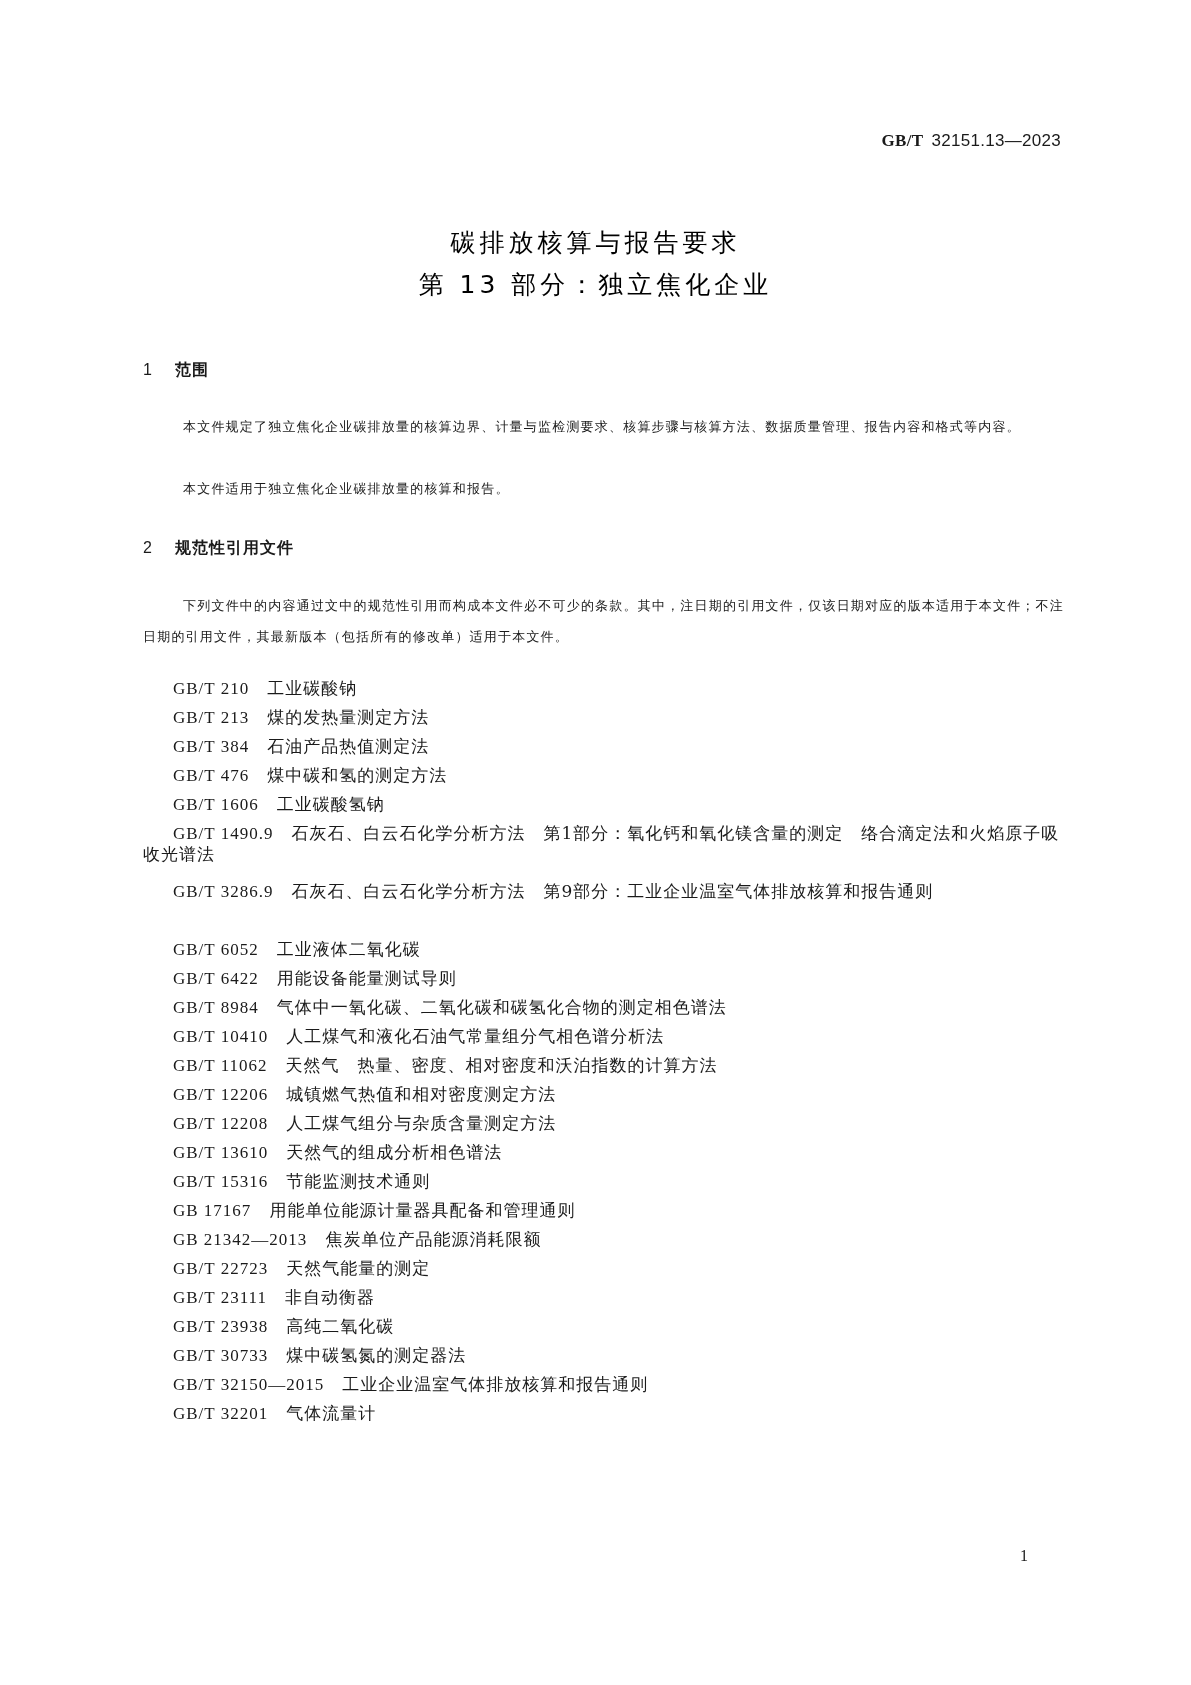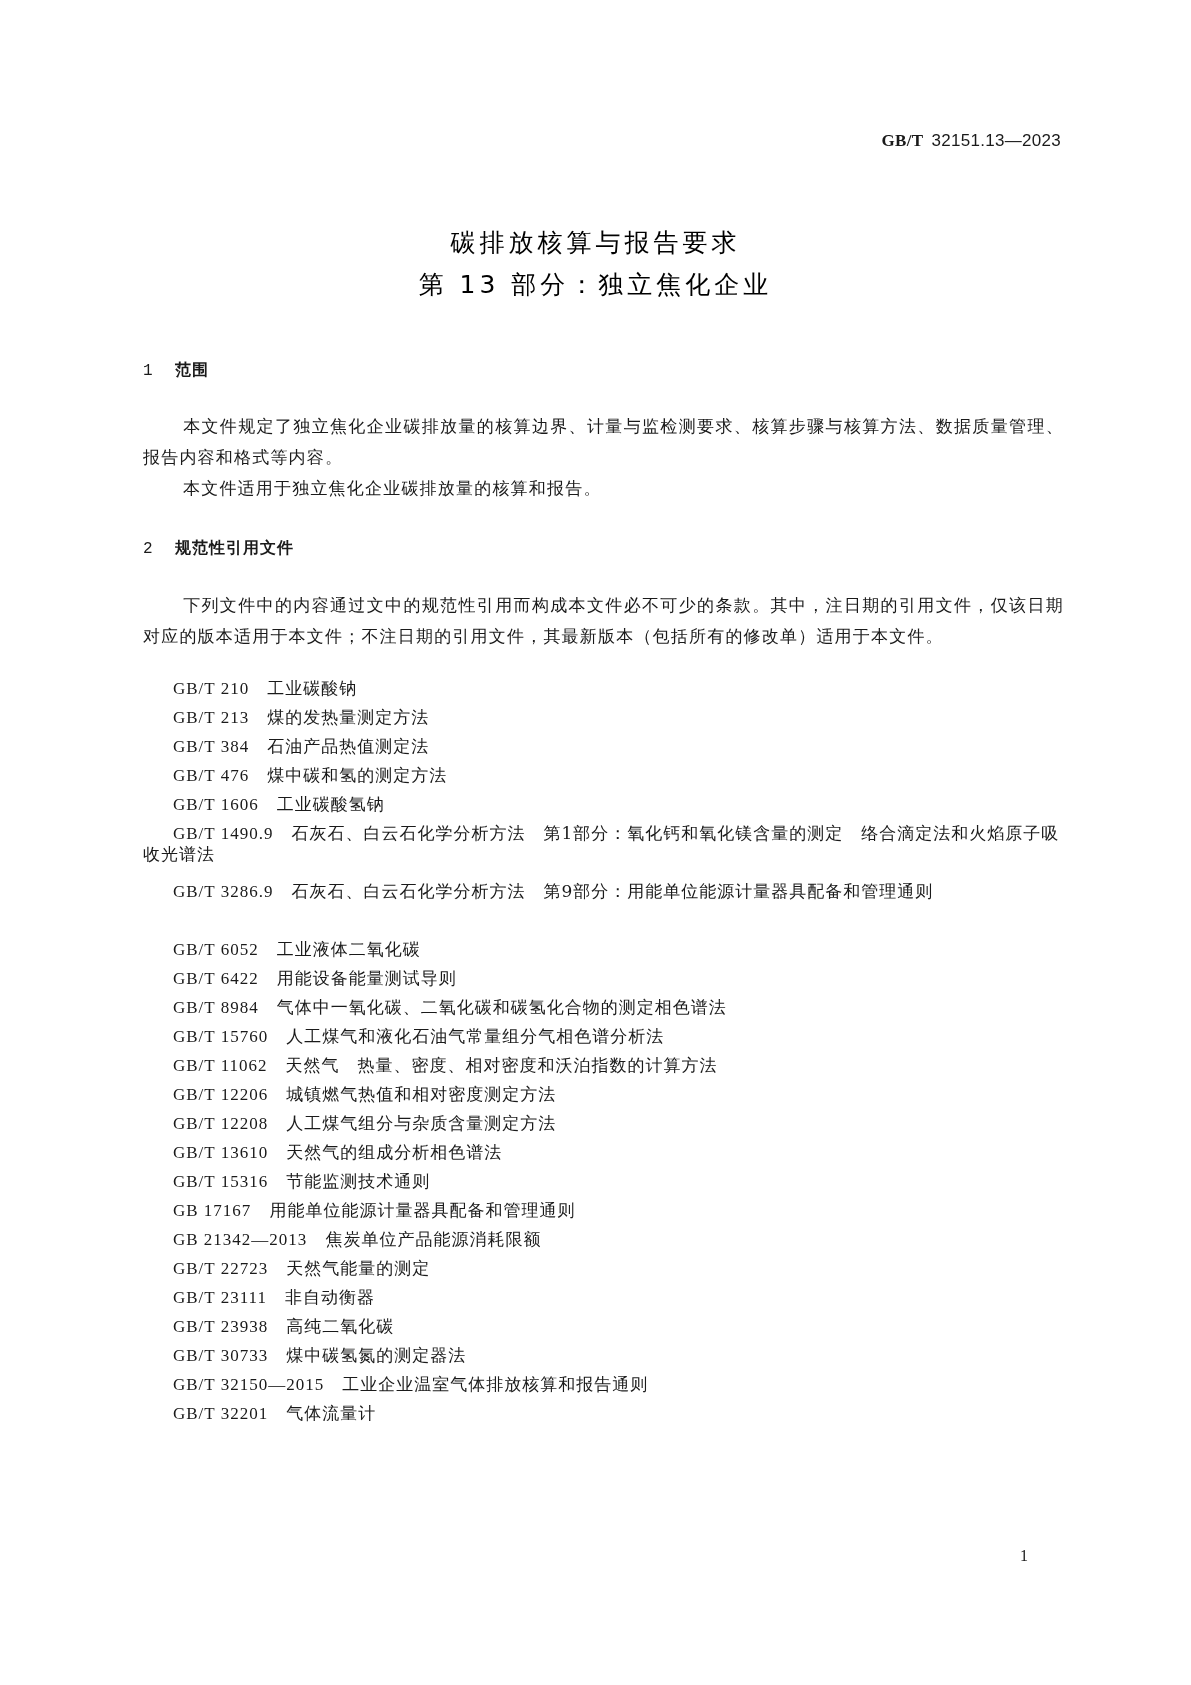--- a/index.html
+++ b/index.html
@@ -16,27 +16,27 @@
     .std-code b { font-family: "Liberation Serif", "DejaVu Serif", serif; font-weight: bold; margin-right: 8px; }
     .title {
       position: absolute; left: 0; width: 100%; text-align: center;
       font-family: "DejaVu Sans", "Liberation Sans", sans-serif;
       font-size: 25px; letter-spacing: 4px; color: #000000;
     }
     .title.l1 { top: 226px; }
     .title.l2 { top: 268px; }
     .heading {
       position: absolute; left: 143px;
-      font-family: Liberation Mono, monospace;
+      font-family: Liberation Sans, sans-serif;
       font-size: 16px; font-weight: bold; letter-spacing: 1px;
     }
     .heading .num { display: inline-block; width: 32px; font-weight: normal; }
     .para {
       position: absolute; left: 143px; width: 921px;
-      font-size: 17px; line-height: 31px; letter-spacing: 1.2px;
+      font-size: 13px; line-height: 31px; letter-spacing: 1.2px;
       text-align: justify;
     }
     .para .indent { display: inline-block; width: 40px; }
     .ref {
       position: absolute; left: 143px; width: 921px;
       font-size: 17px; line-height: 21px; letter-spacing: 1px;
     }
     .ref .code { font-family: "Liberation Serif", "DejaVu Serif", serif; }
     .ref .gap { display: inline-block; width: 18px; }
     .page-num {
@@ -67,25 +67,25 @@
   </div>
   <div class="para" style="top:590px;"><span class="indent"></span><span>下列文件中的内容通过文中的规范性引用而构成本文件必不可少的条款。其中，注日期的引用文件，仅该日期对应的版本适用于本文件；不注日期的引用文件，其最新版本（包括所有的修改单）适用于本文件。</span></div>
 
   <div>
     <div class="ref" style="top:678px;"><span class="indent" style="display:inline-block;width:30px"></span><span class="code">GB/T 210</span><span class="gap"></span><span>工业碳酸钠</span></div>
     <div class="ref" style="top:707px;"><span style="display:inline-block;width:30px"></span><span class="code">GB/T 213</span><span class="gap"></span><span>煤的发热量测定方法</span></div>
     <div class="ref" style="top:736px;"><span style="display:inline-block;width:30px"></span><span class="code">GB/T 384</span><span class="gap"></span><span>石油产品热值测定法</span></div>
     <div class="ref" style="top:765px;"><span style="display:inline-block;width:30px"></span><span class="code">GB/T 476</span><span class="gap"></span><span>煤中碳和氢的测定方法</span></div>
     <div class="ref" style="top:794px;"><span style="display:inline-block;width:30px"></span><span class="code">GB/T 1606</span><span class="gap"></span><span>工业碳酸氢钠</span></div>
     <div class="ref" style="top:823px;"><span style="display:inline-block;width:30px"></span><span class="code">GB/T 1490.9</span><span class="gap"></span><span>石灰石、白云石化学分析方法　第1部分：氧化钙和氧化镁含量的测定　络合滴定法和火焰原子吸收光谱法</span></div>
-    <div class="ref" style="top:881px;"><span style="display:inline-block;width:30px"></span><span class="code">GB/T 3286.9</span><span class="gap"></span><span>石灰石、白云石化学分析方法　第9部分：用能单位能源计量器具配备和管理通则</span></div>
+    <div class="ref" style="top:881px;"><span style="display:inline-block;width:30px"></span><span class="code">GB/T 3286.9</span><span class="gap"></span><span>石灰石、白云石化学分析方法　第9部分：工业企业温室气体排放核算和报告通则</span></div>
     <div class="ref" style="top:939px;"><span style="display:inline-block;width:30px"></span><span class="code">GB/T 6052</span><span class="gap"></span><span>工业液体二氧化碳</span></div>
     <div class="ref" style="top:968px;"><span style="display:inline-block;width:30px"></span><span class="code">GB/T 6422</span><span class="gap"></span><span>用能设备能量测试导则</span></div>
     <div class="ref" style="top:997px;"><span style="display:inline-block;width:30px"></span><span class="code">GB/T 8984</span><span class="gap"></span><span>气体中一氧化碳、二氧化碳和碳氢化合物的测定相色谱法</span></div>
-    <div class="ref" style="top:1026px;"><span style="display:inline-block;width:30px"></span><span class="code">GB/T 15760</span><span class="gap"></span><span>人工煤气和液化石油气常量组分气相色谱分析法</span></div>
+    <div class="ref" style="top:1026px;"><span style="display:inline-block;width:30px"></span><span class="code">GB/T 10410</span><span class="gap"></span><span>人工煤气和液化石油气常量组分气相色谱分析法</span></div>
     <div class="ref" style="top:1055px;"><span style="display:inline-block;width:30px"></span><span class="code">GB/T 11062</span><span class="gap"></span><span>天然气　热量、密度、相对密度和沃泊指数的计算方法</span></div>
     <div class="ref" style="top:1084px;"><span style="display:inline-block;width:30px"></span><span class="code">GB/T 12206</span><span class="gap"></span><span>城镇燃气热值和相对密度测定方法</span></div>
     <div class="ref" style="top:1113px;"><span style="display:inline-block;width:30px"></span><span class="code">GB/T 12208</span><span class="gap"></span><span>人工煤气组分与杂质含量测定方法</span></div>
     <div class="ref" style="top:1142px;"><span style="display:inline-block;width:30px"></span><span class="code">GB/T 13610</span><span class="gap"></span><span>天然气的组成分析相色谱法</span></div>
     <div class="ref" style="top:1171px;"><span style="display:inline-block;width:30px"></span><span class="code">GB/T 15316</span><span class="gap"></span><span>节能监测技术通则</span></div>
     <div class="ref" style="top:1200px;"><span style="display:inline-block;width:30px"></span><span class="code">GB 17167</span><span class="gap"></span><span>用能单位能源计量器具配备和管理通则</span></div>
     <div class="ref" style="top:1229px;"><span style="display:inline-block;width:30px"></span><span class="code">GB 21342—2013</span><span class="gap"></span><span>焦炭单位产品能源消耗限额</span></div>
     <div class="ref" style="top:1258px;"><span style="display:inline-block;width:30px"></span><span class="code">GB/T 22723</span><span class="gap"></span><span>天然气能量的测定</span></div>
     <div class="ref" style="top:1287px;"><span style="display:inline-block;width:30px"></span><span class="code">GB/T 23111</span><span class="gap"></span><span>非自动衡器</span></div>
     <div class="ref" style="top:1316px;"><span style="display:inline-block;width:30px"></span><span class="code">GB/T 23938</span><span class="gap"></span><span>高纯二氧化碳</span></div>

